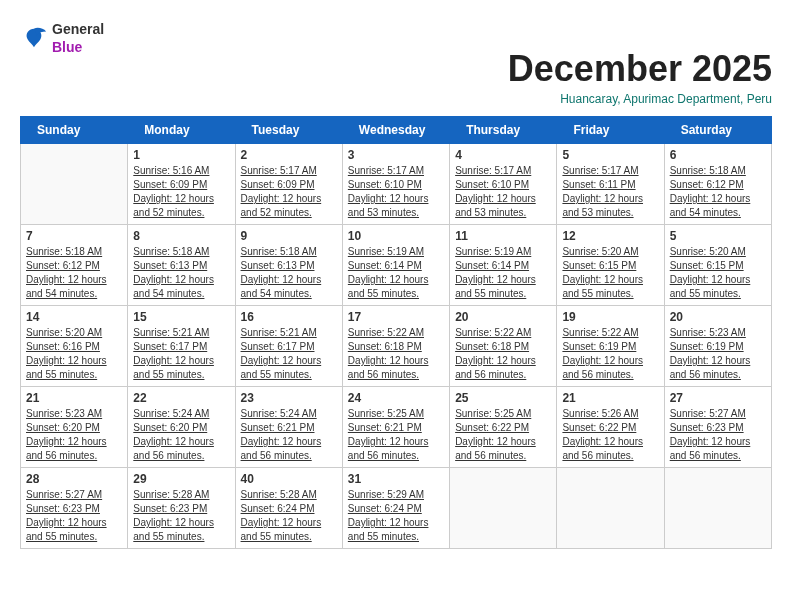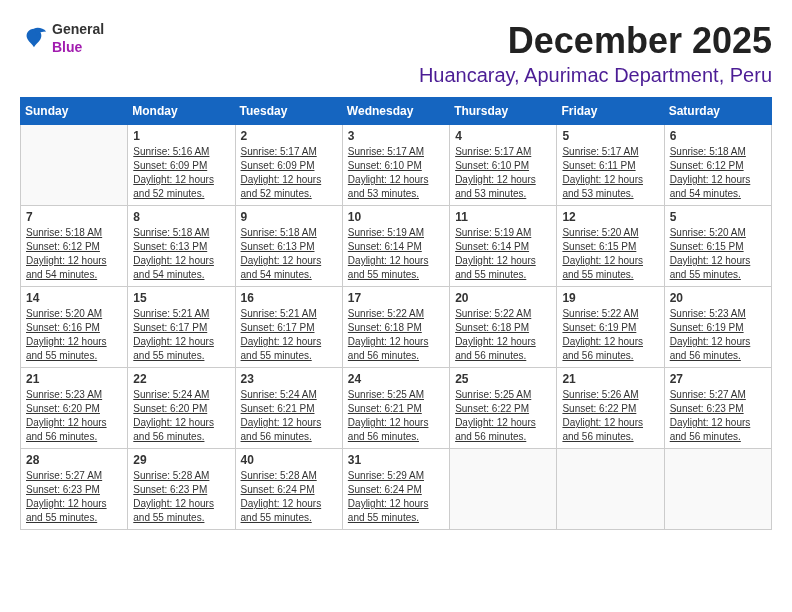--- a/index.html
+++ b/index.html
@@ -27,40 +27,41 @@
       line-height: 1.1;
     }
     .logo-general { color: #333; }
     .logo-blue { color: #a21caf; }
     .logo-bird {
       width: 28px;
       height: 28px;
     }
     .title-section {
       text-align: right;
+      margin-top: 28px;
     }
     .month-title {
       font-size: 36px;
       font-weight: bold;
       color: #222;
     }
     .location-title {
-      font-size: 20px;
-      color: #4c1d95;
+      font-size: 12px;
+      color: #0f766e;
       margin-top: 2px;
     }
     .calendar {
       width: 100%;
       border-collapse: collapse;
       font-size: 11px;
     }
     .calendar th {
       background-color: #1565c0;
       color: #fff;
-      padding: 6px 4px;
+      padding: 6px 16px;
       text-align: left;
       font-size: 12px;
       border: 1px solid #1565c0;
     }
     .calendar td {
       border: 1px solid #ccc;
       vertical-align: top;
       padding: 4px 5px;
       width: calc(100% / 7);
       height: 80px;

